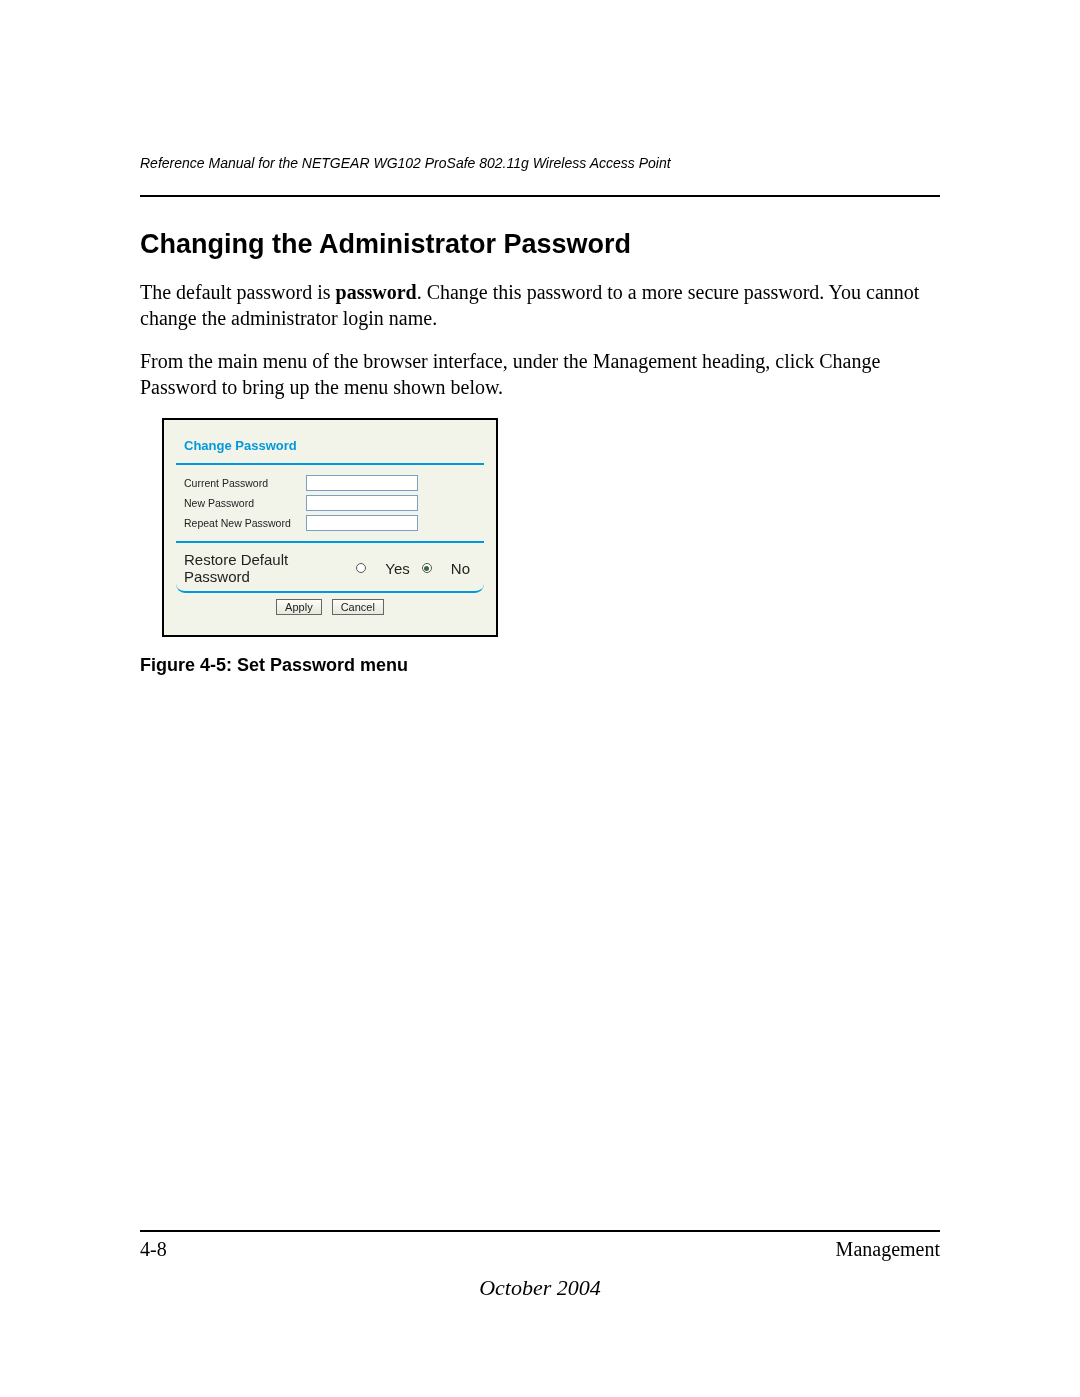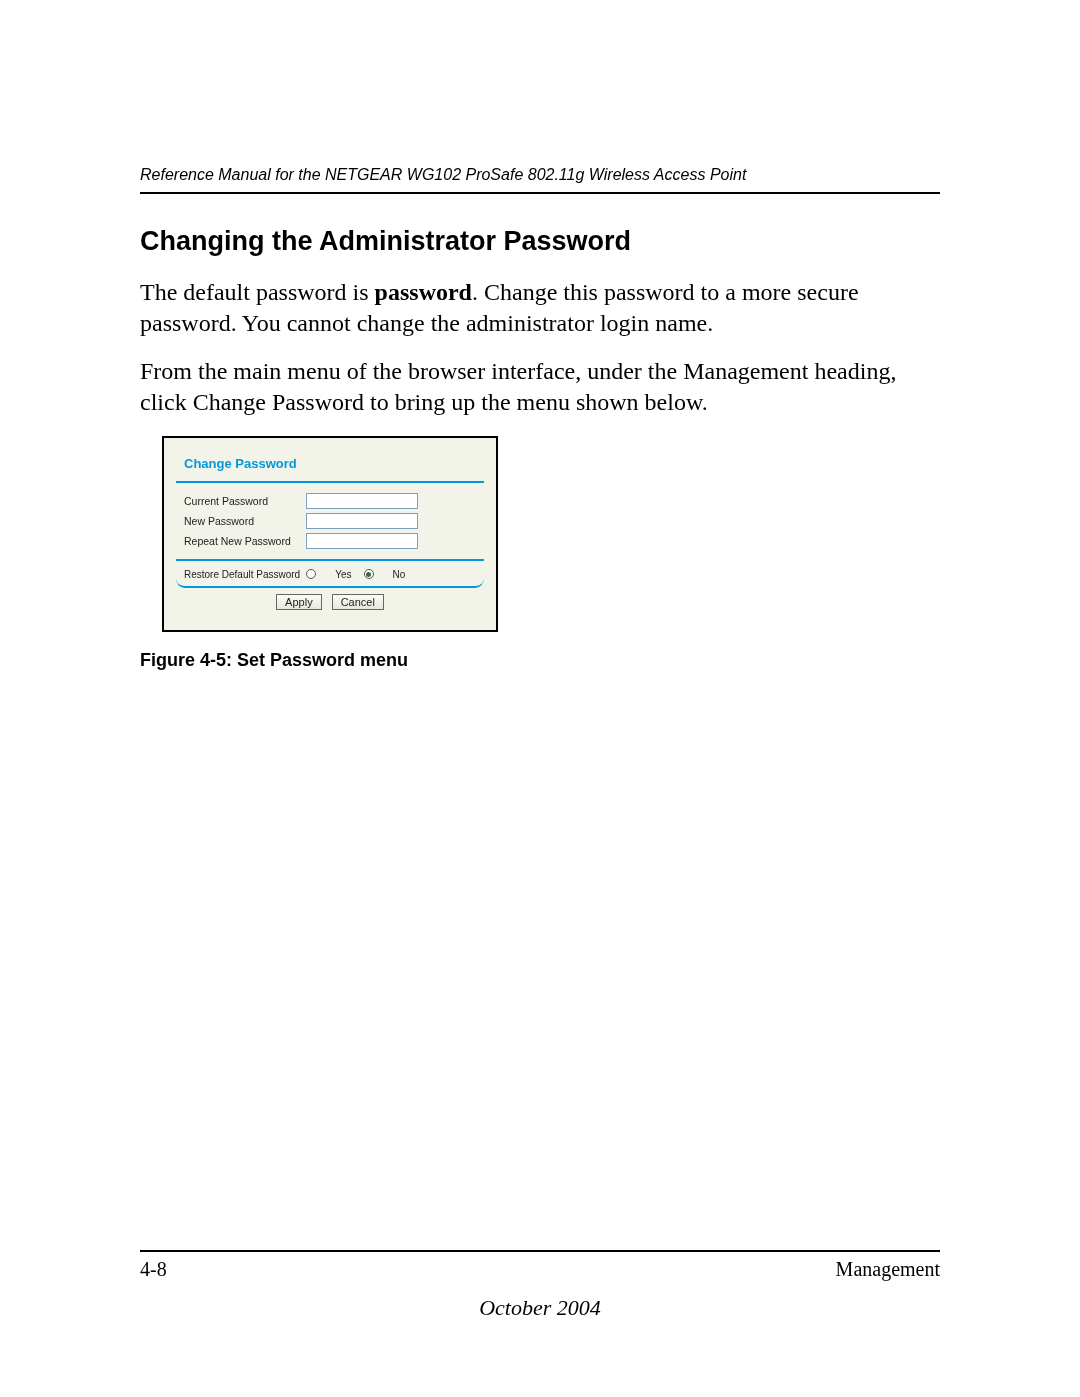--- a/index.html
+++ b/index.html
@@ -12,35 +12,34 @@
     color: #000;
   }
   .page {
     position: relative;
     box-sizing: border-box;
     padding: 155px 140px 0 140px;
     height: 100%;
   }
   .running-header {
     font-style: italic;
-    font-size: 16px;
-    font-family: Arial, Helvetica, sans-serif;
-    padding-bottom: 8px;
+    font-size: 14px;
+    font-family: Arial, Helvetica, sans-serif;
+    padding-bottom: 24px;
     border-bottom: 2px solid #000;
     margin-bottom: 32px;
-    margin-top: 11px;
   }
   h2.section-title {
     font-family: Arial, Helvetica, sans-serif;
     font-weight: bold;
     font-size: 27px;
     margin: 0 0 20px 0;
   }
   p.body {
-    font-size: 24px;
+    font-size: 20px;
     line-height: 1.28;
     margin: 0 0 18px 0;
   }
   .bold { font-weight: bold; }
   .figure-frame {
     border: 2px solid #000;
     width: 308px;
     background: #f3f4e9;
     font-family: Arial, Helvetica, sans-serif;
     font-size: 11px;
@@ -70,21 +69,21 @@
   }
   .fake-input {
     border: 1px solid #7aa0c4;
     background: #fff;
     height: 14px;
     width: 110px;
   }
   .restore-row {
     display: flex;
     align-items: center;
-    font-size: 10px;
+    font-size: 15px;
     gap: 6px;
     padding: 8px 8px 6px 8px;
     border-bottom: 2px solid #0099dd;
     border-radius: 9px;
   }
   .radio {
     display: inline-flex;
     align-items: center;
     gap: 19px;
     margin-right: 6px;
@@ -122,21 +121,21 @@
   .figure-caption {
     font-family: Arial, Helvetica, sans-serif;
     font-weight: bold;
     font-size: 18px;
     margin: 18px 0 28px 0;
   }
   .footer {
     position: absolute;
     left: 140px;
     right: 140px;
-    bottom: 76px;
+    bottom: 96px;
   }
   .footer-rule {
     border-top: 2px solid #000;
     margin-bottom: 6px;
   }
   .footer-line {
     display: flex;
     justify-content: space-between;
     font-size: 20px;
     font-family: "Times New Roman", Times, serif;

